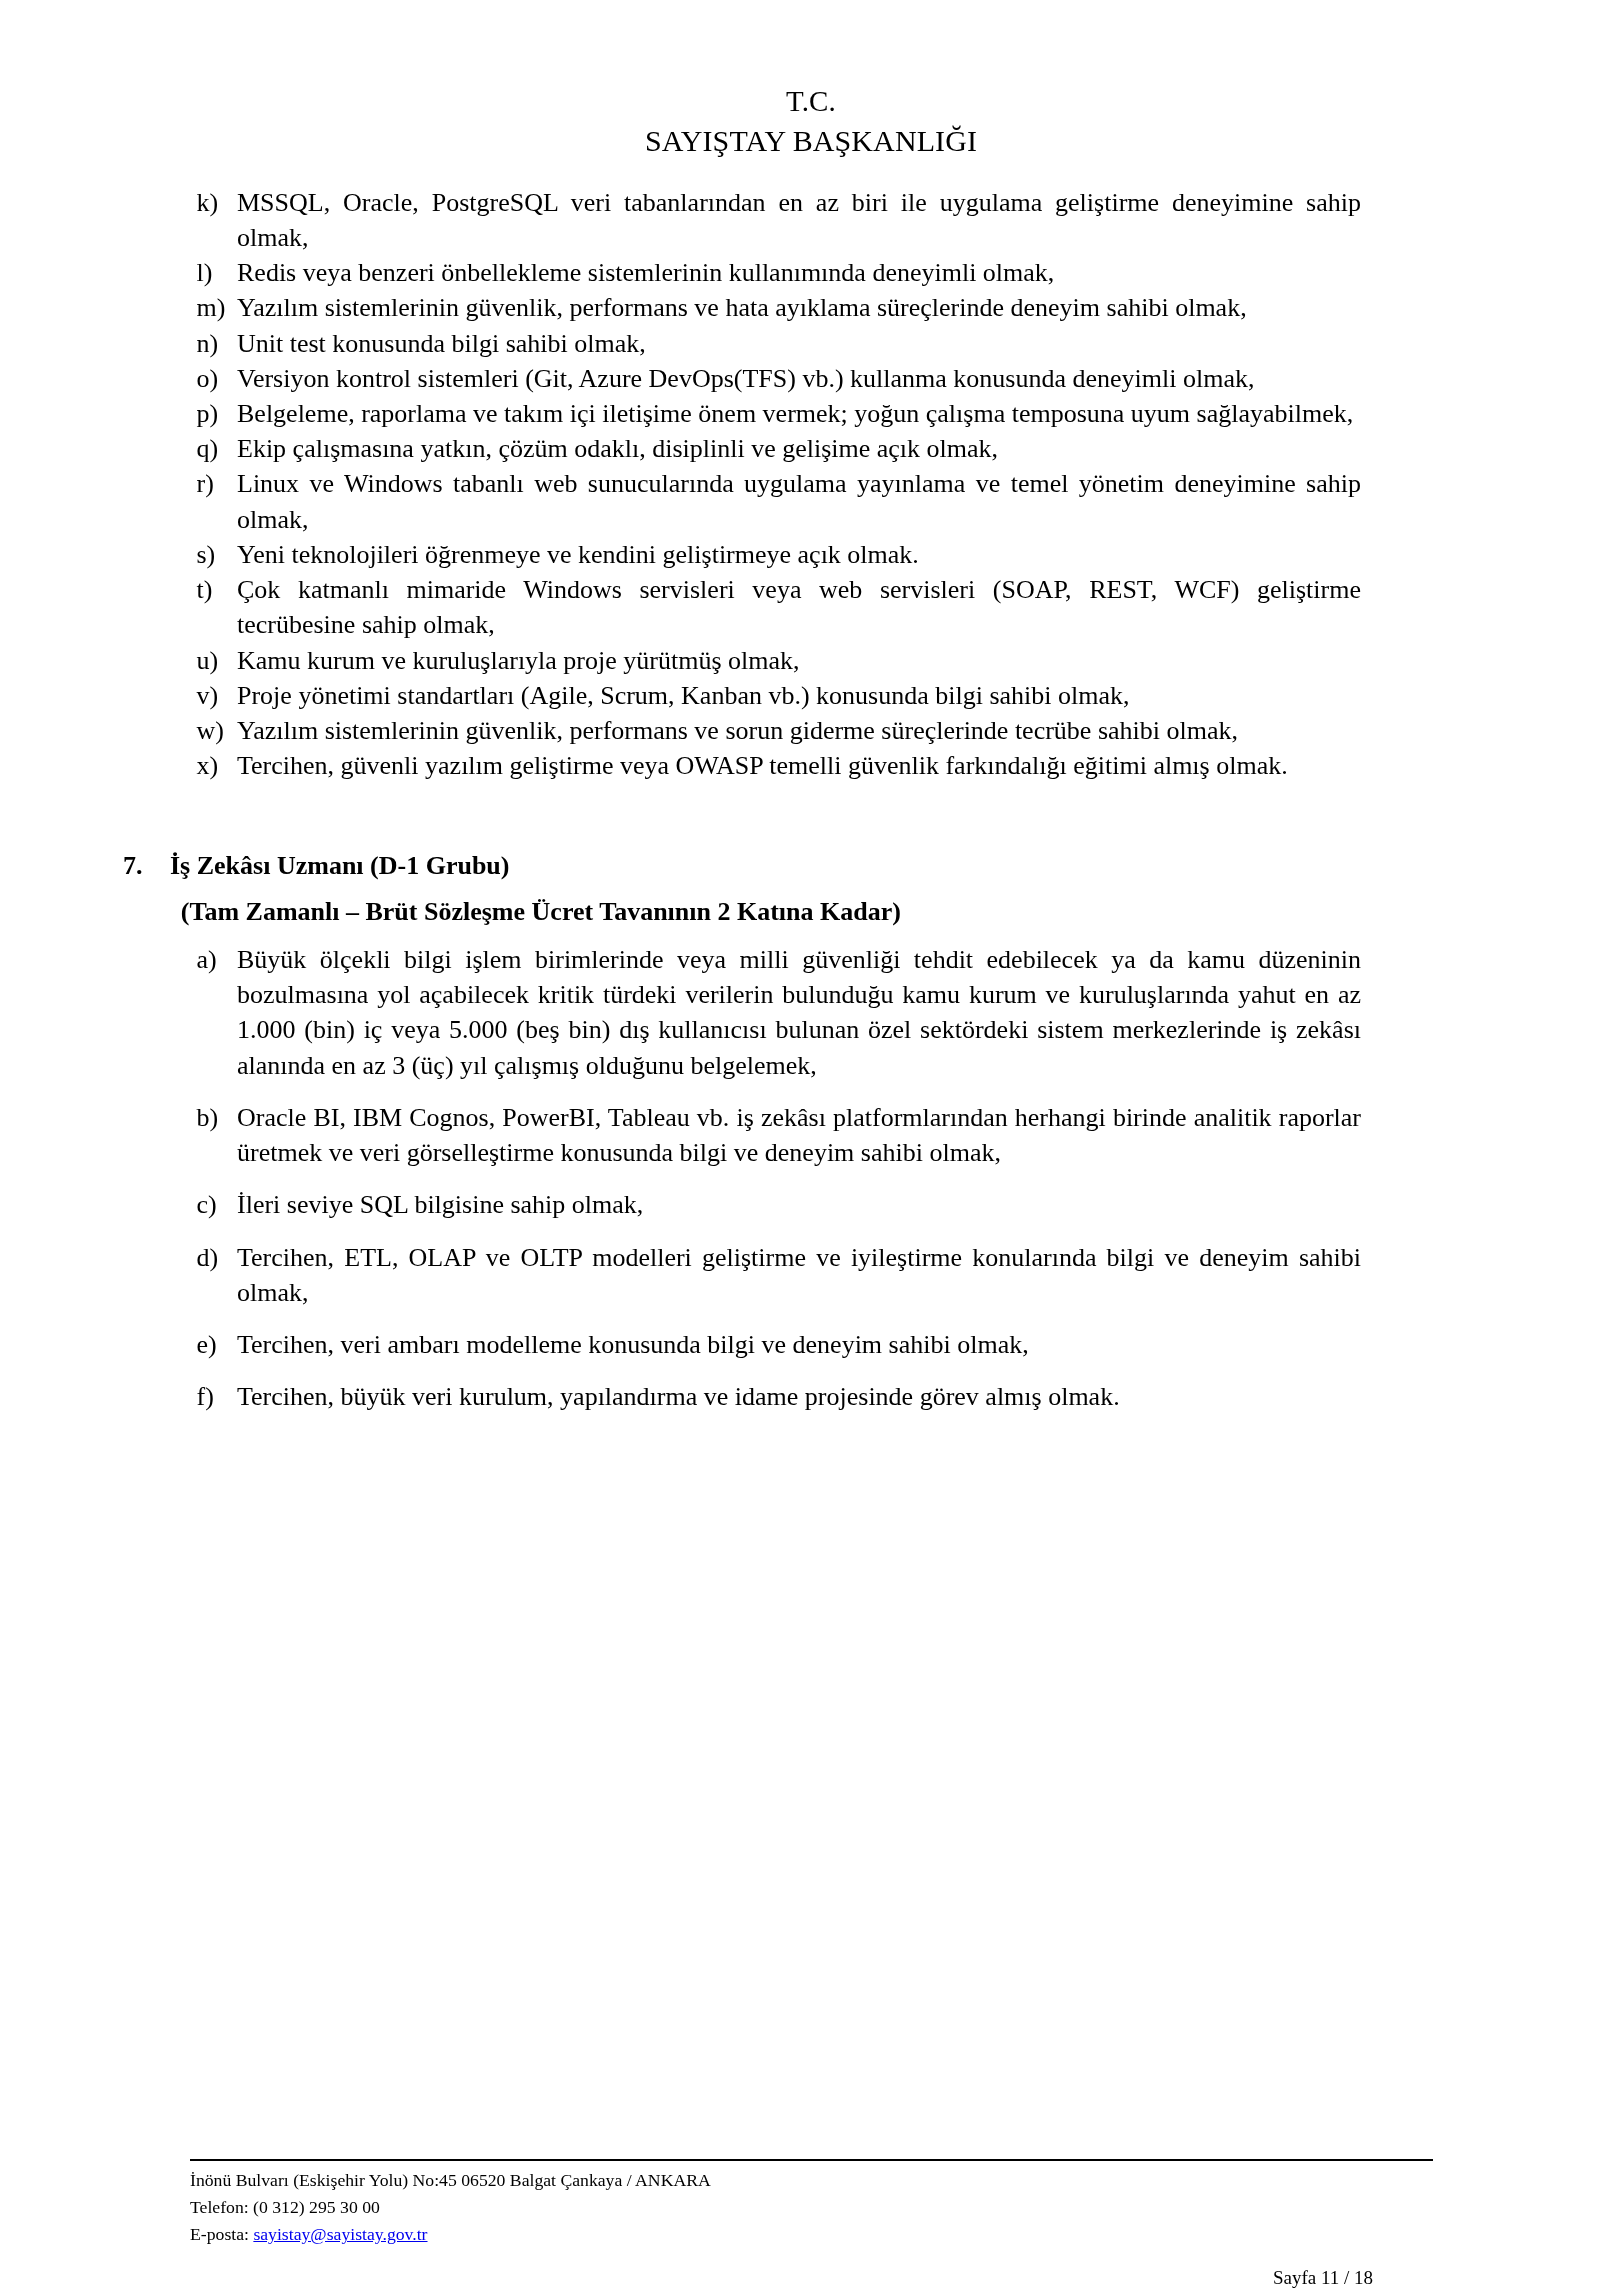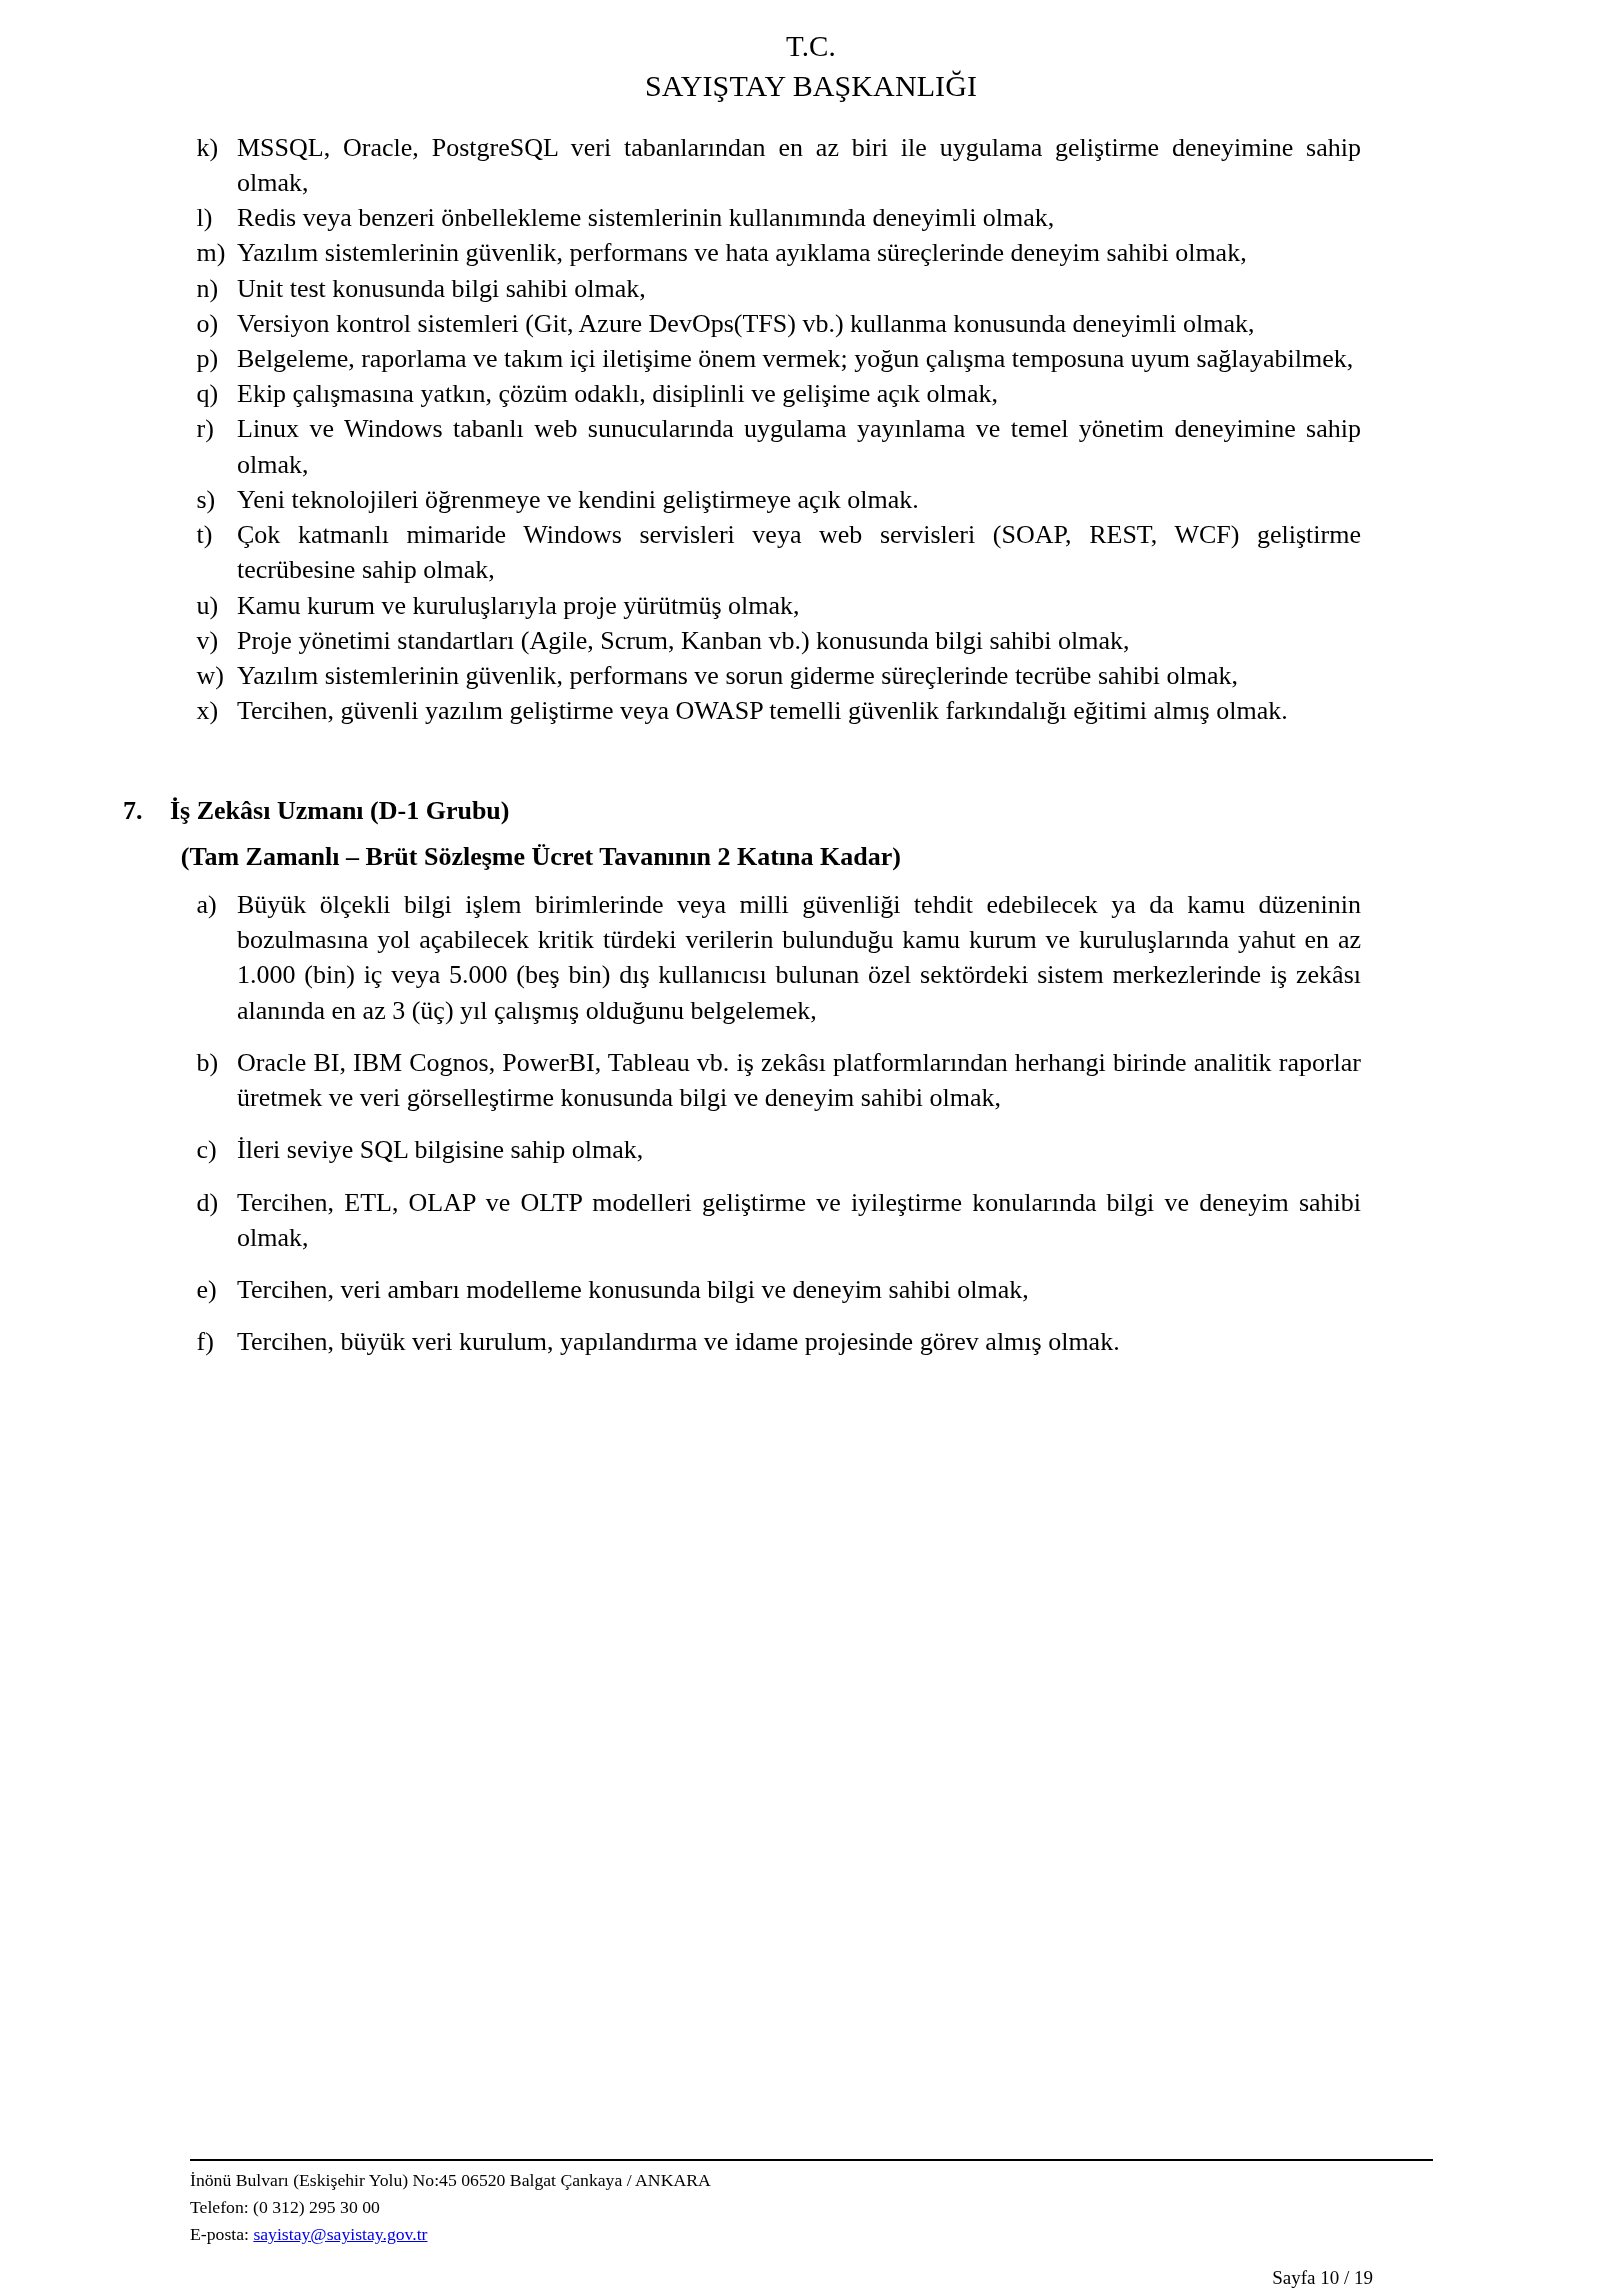--- a/index.html
+++ b/index.html
@@ -18,22 +18,23 @@
     height: 2295px;
     background: #ffffff;
     box-sizing: border-box;
     padding: 0;
     overflow: hidden;
   }
 
   
   .doc-header {
     text-align: center;
-    padding-top: 28px;
+    padding-top: 46px;
     line-height: 1.30;
+    margin-top: 37px;
   }
   .doc-header .line {
     font-size: 29px;
     letter-spacing: 0.1px;
   }
   .doc-header .line2 {
     font-size: 30px;
   }
 
   .wrap {
@@ -275,17 +276,17 @@
       <span class="col1">Telefon: (0 312) 295 30 00</span>
     </div>
 
     <div class="footer-line">
       <span class="col1">
         <span>E-posta:</span>
         <a class="footer-link" href="#">sayistay@sayistay.gov.tr</a>
       </span>
     </div>
 
-    <div class="page-number">Sayfa 10 / 19</div>
+    <div class="page-number">Sayfa 11 / 18</div>
   </div>
 
 </div>
 
 
 </body></html>

